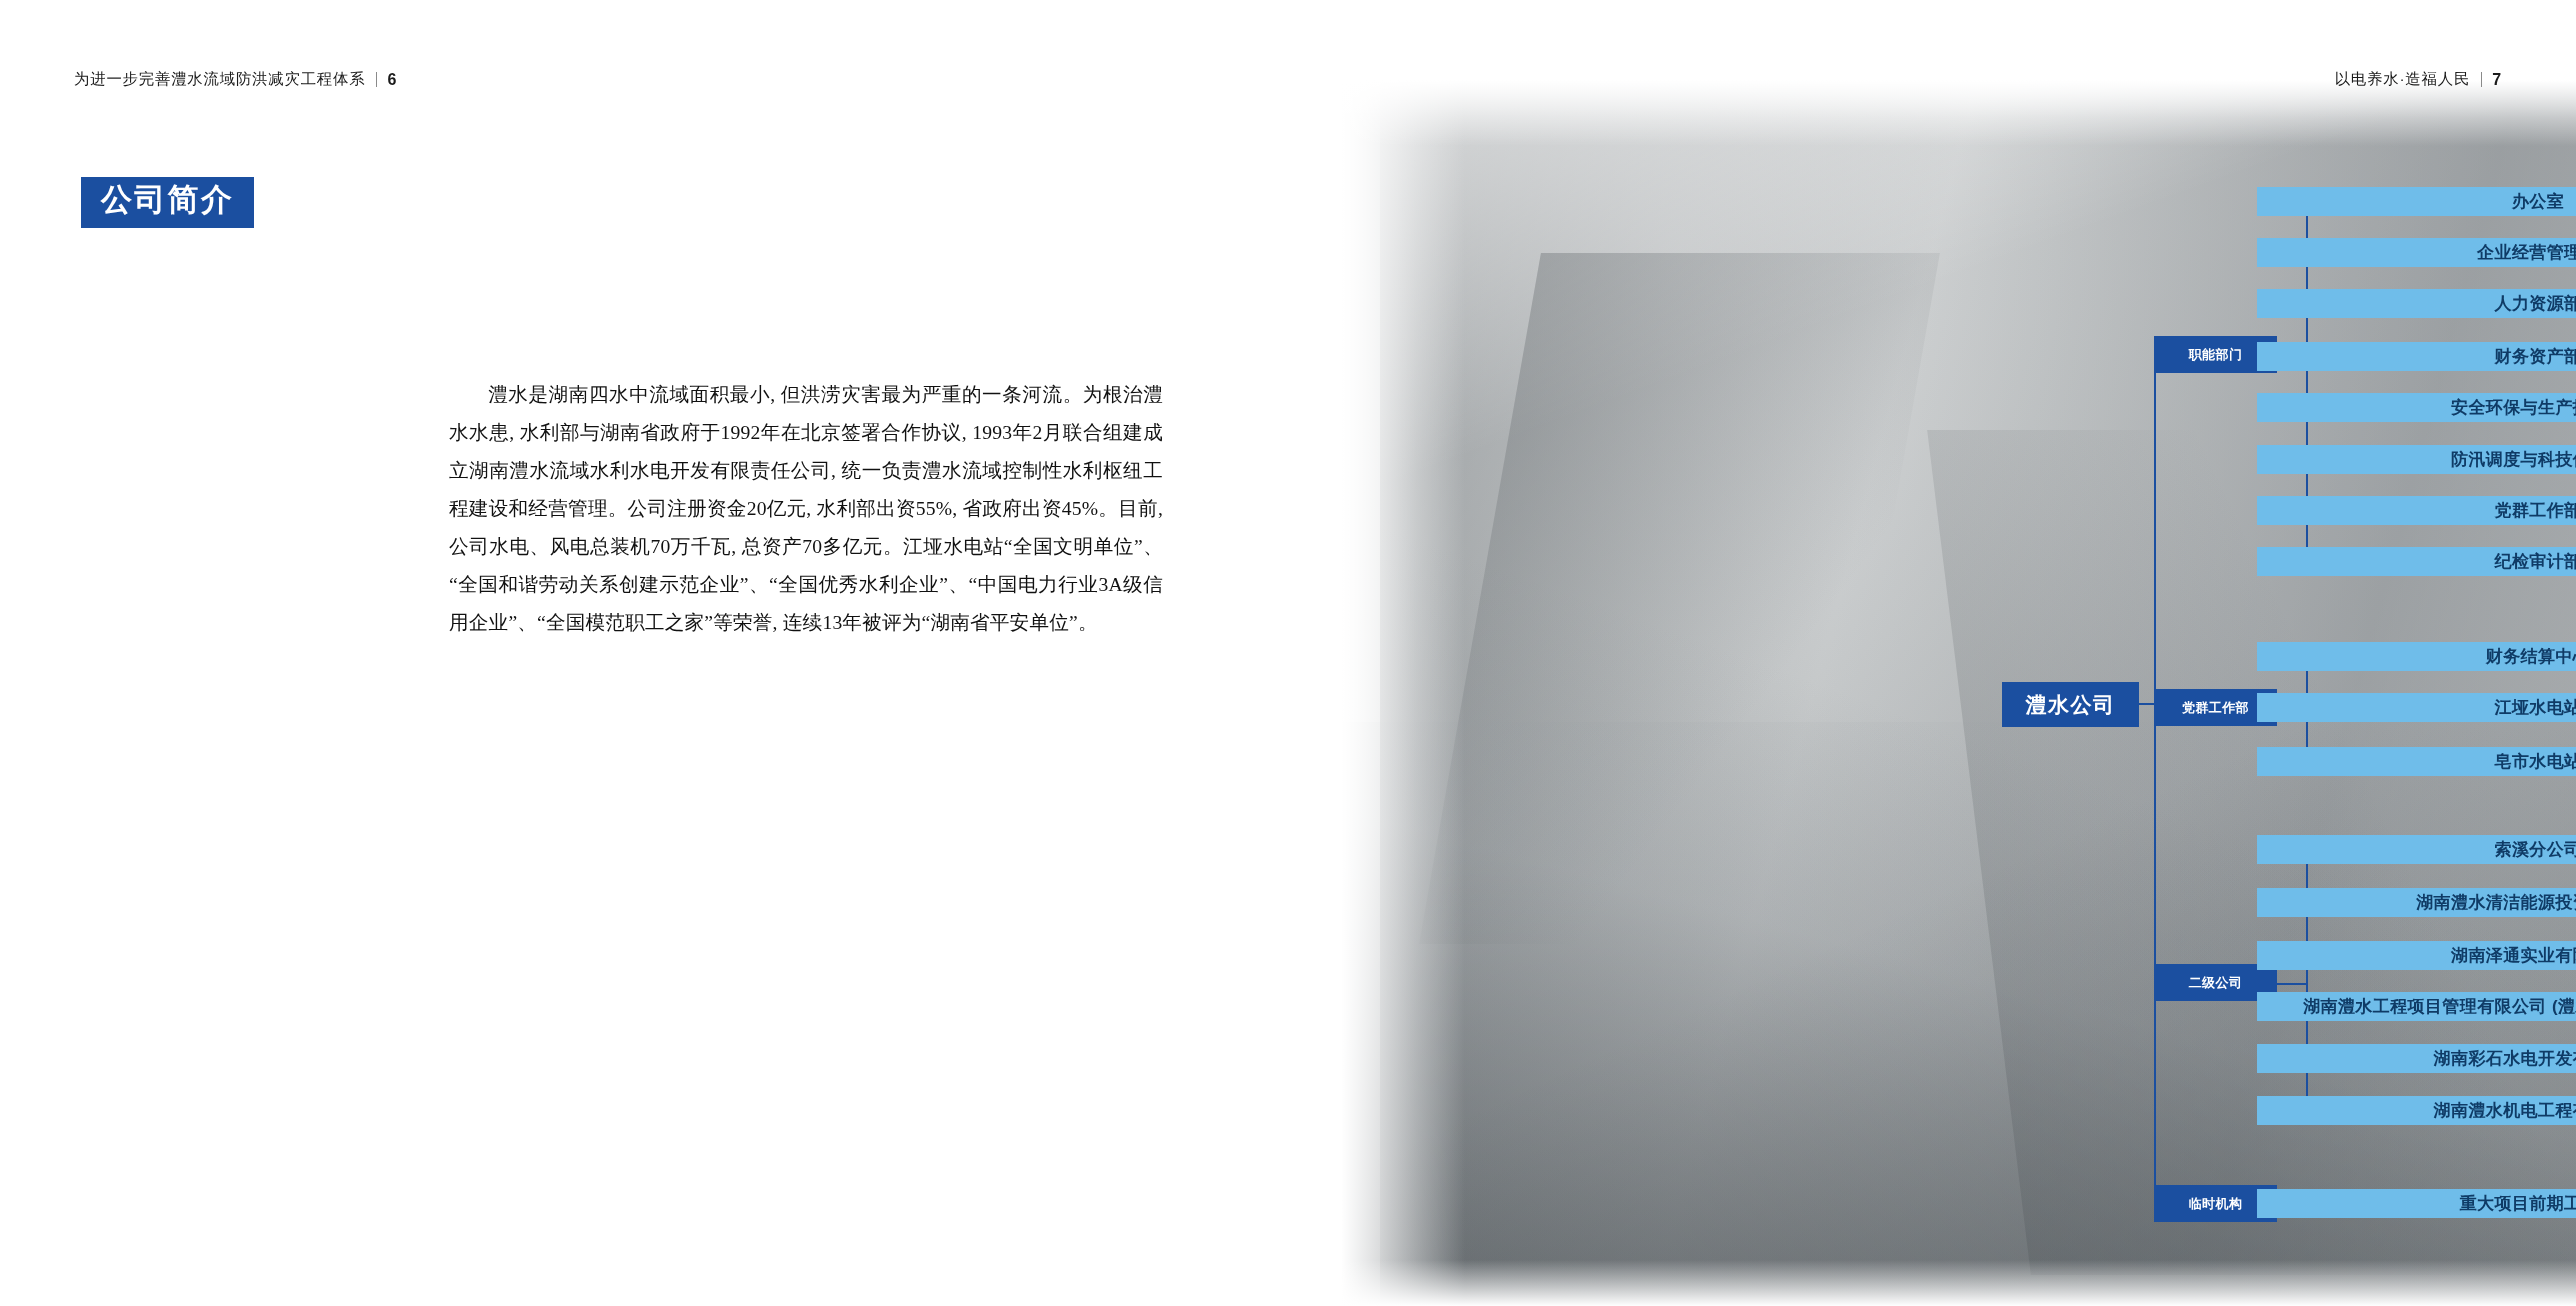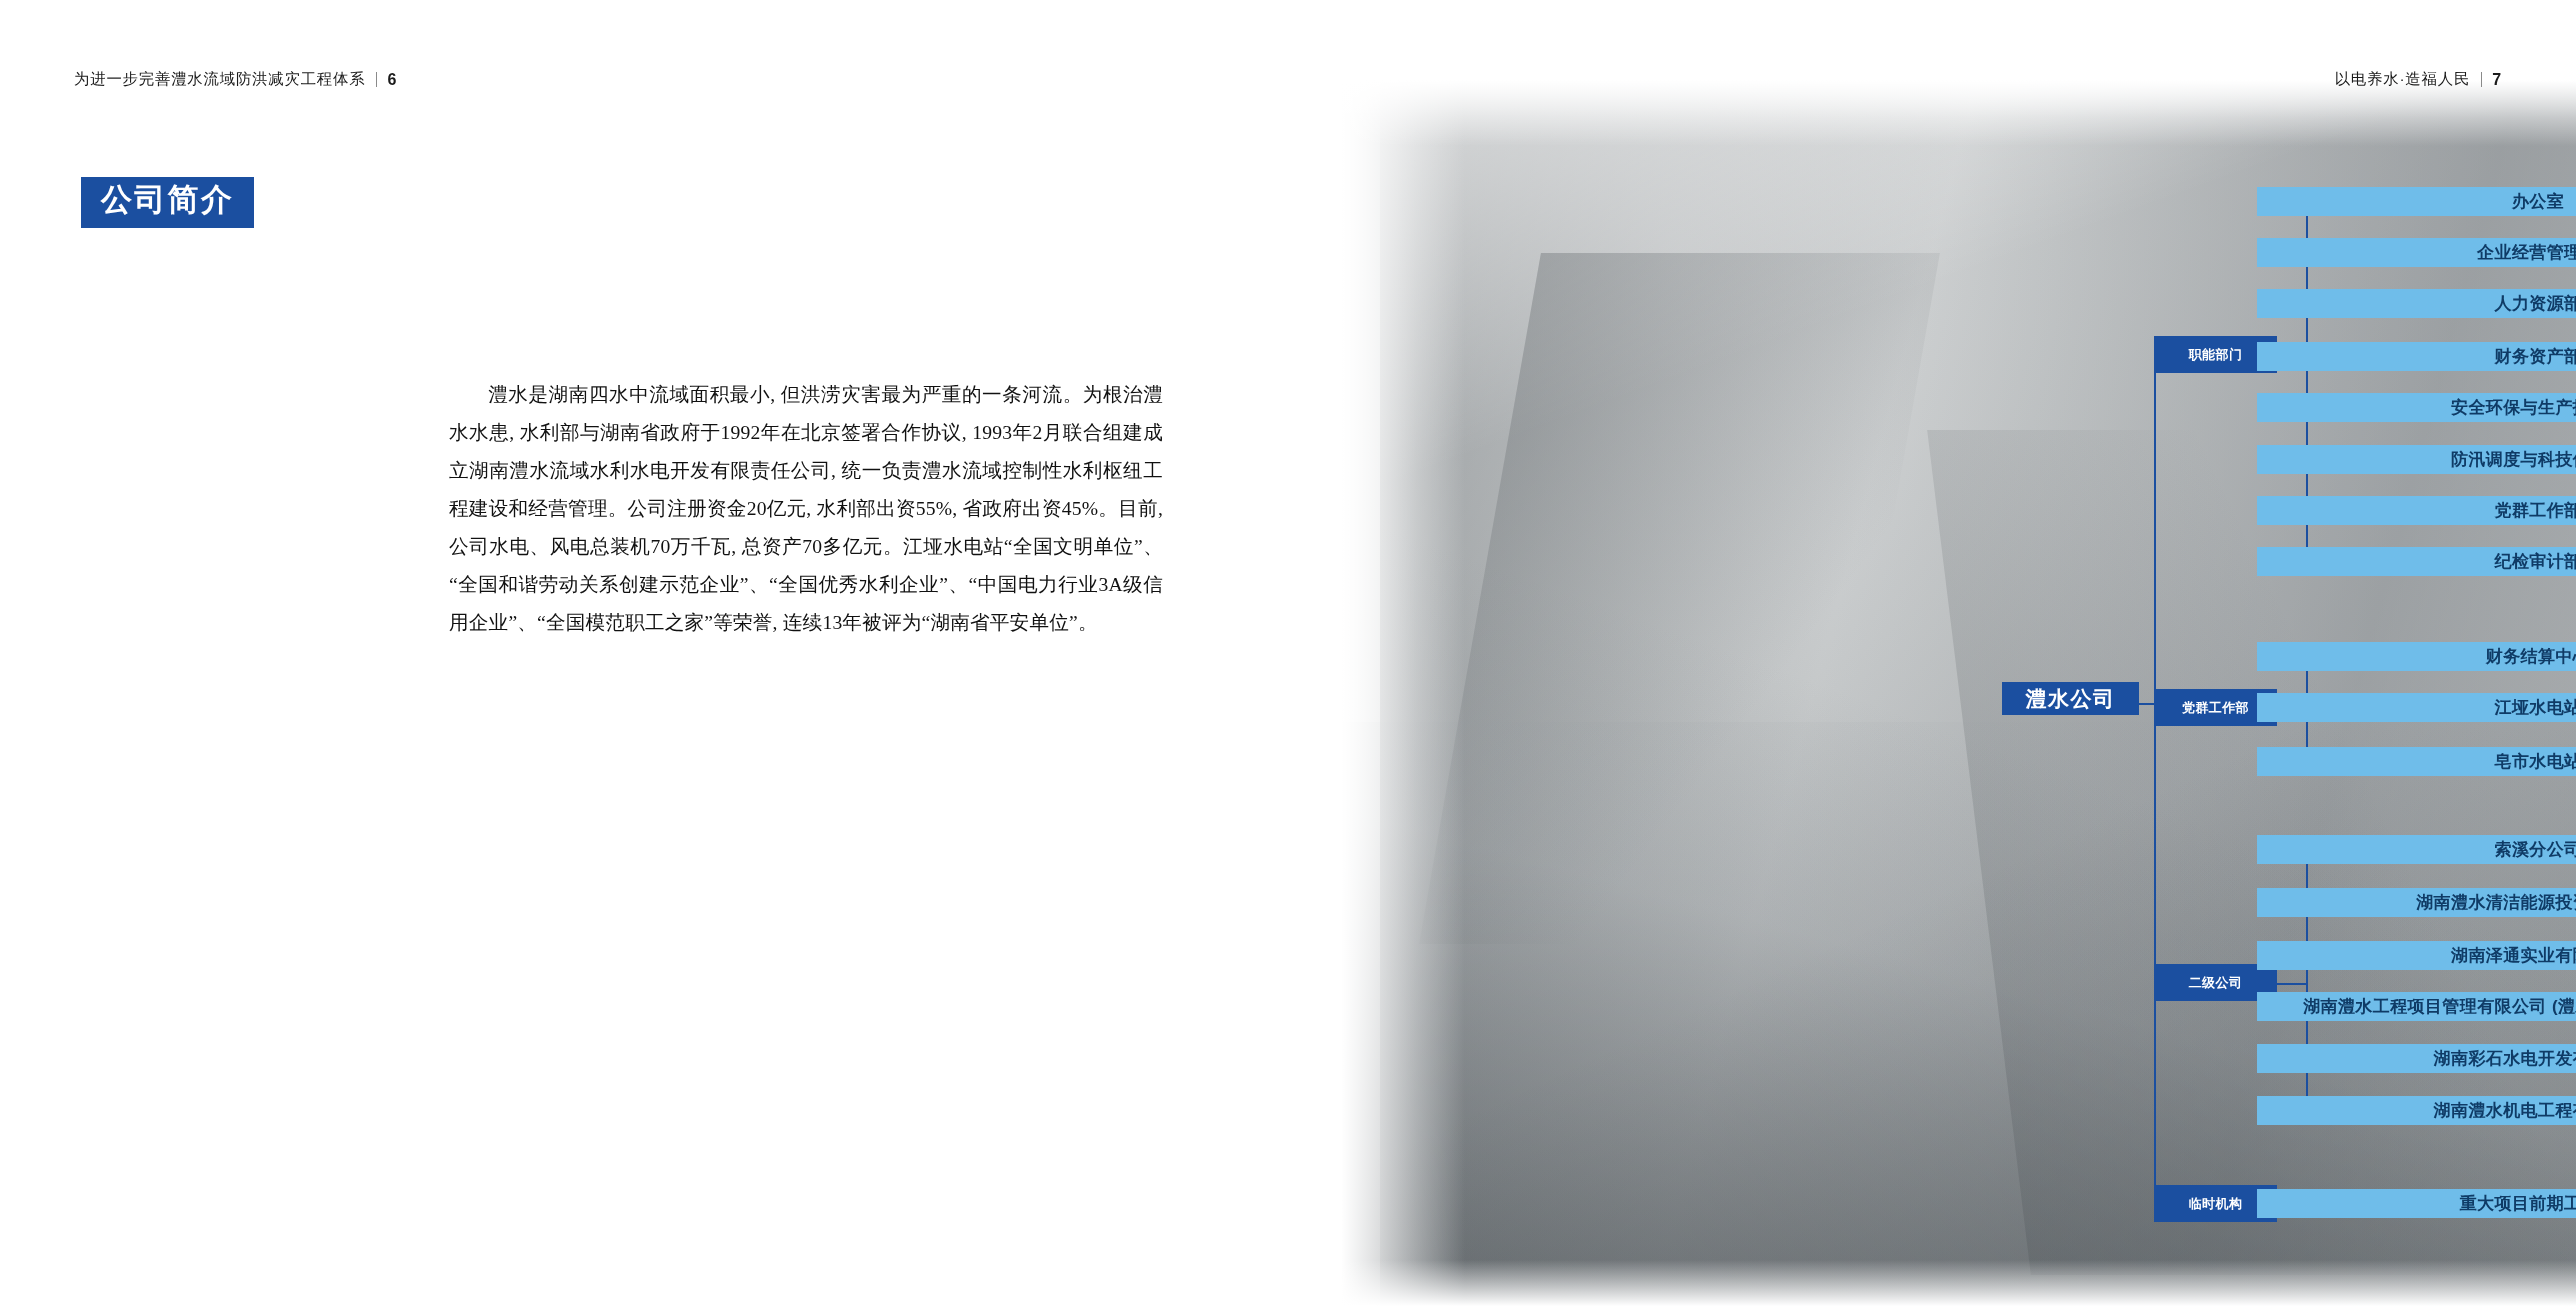--- a/index.html
+++ b/index.html
@@ -117,21 +117,21 @@
     background:#6fbdea;
     color:#0f3b66;
   }
   .node.group{
     width:123px;height:37px;
     background:#1b4fa0;
     color:#ffffff;
     font-size:13px;
   }
   .node.root{
-    left:714px;top:682px;width:137px;height:33px;
+    left:714px;top:682px;width:137px;height:45px;
     background:#1b4fa0;color:#ffffff;font-size:21px;font-weight:bold;
     letter-spacing:1.5px;
   }
   .connector{position:absolute;background:#1b4fa0;}
   .vline{width:1.5px;}
   .hline{height:1.5px;}
 </style>
 </head>
 <body>
 

